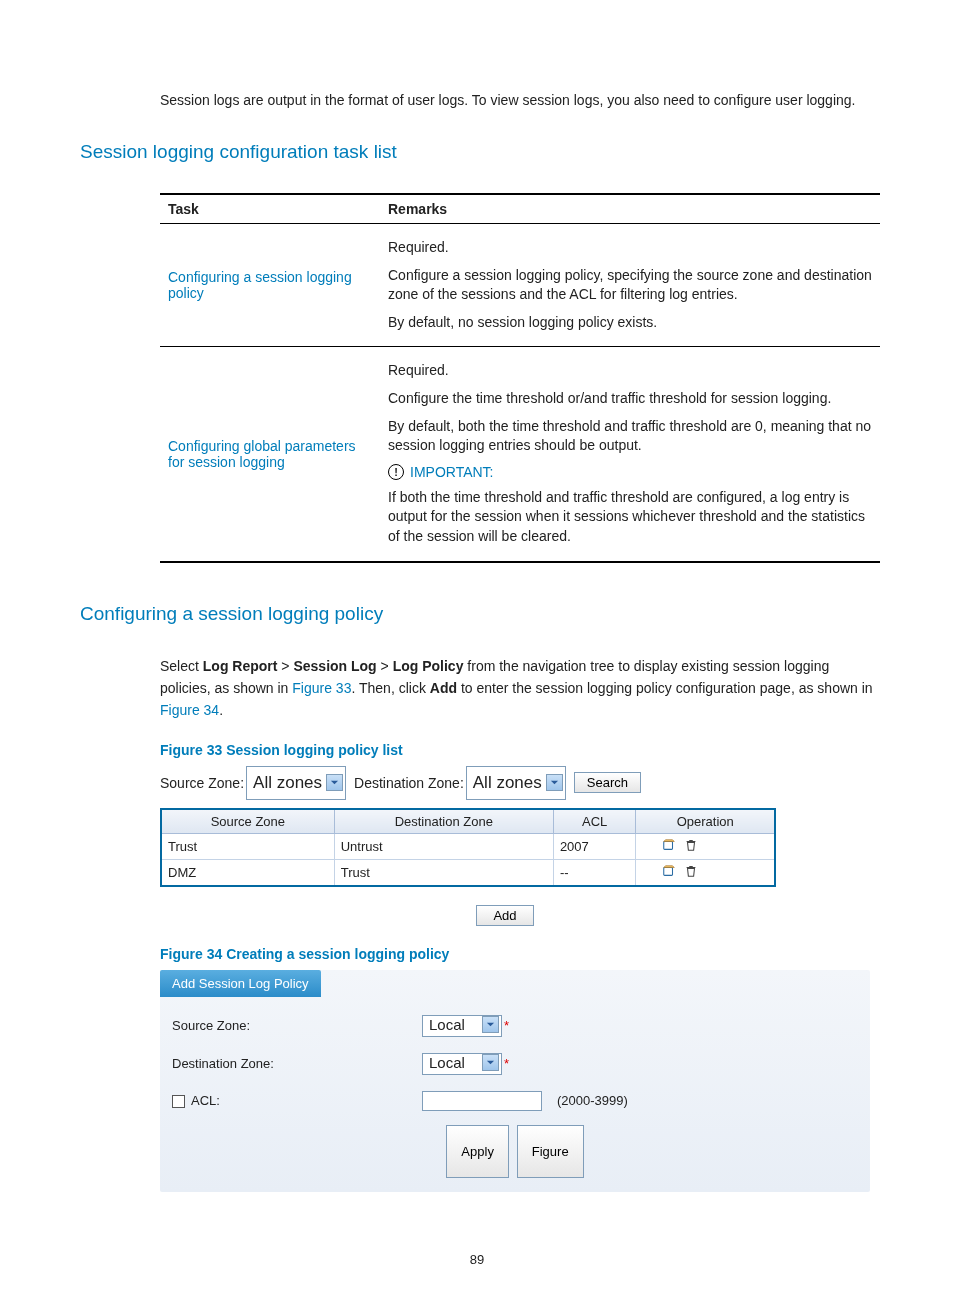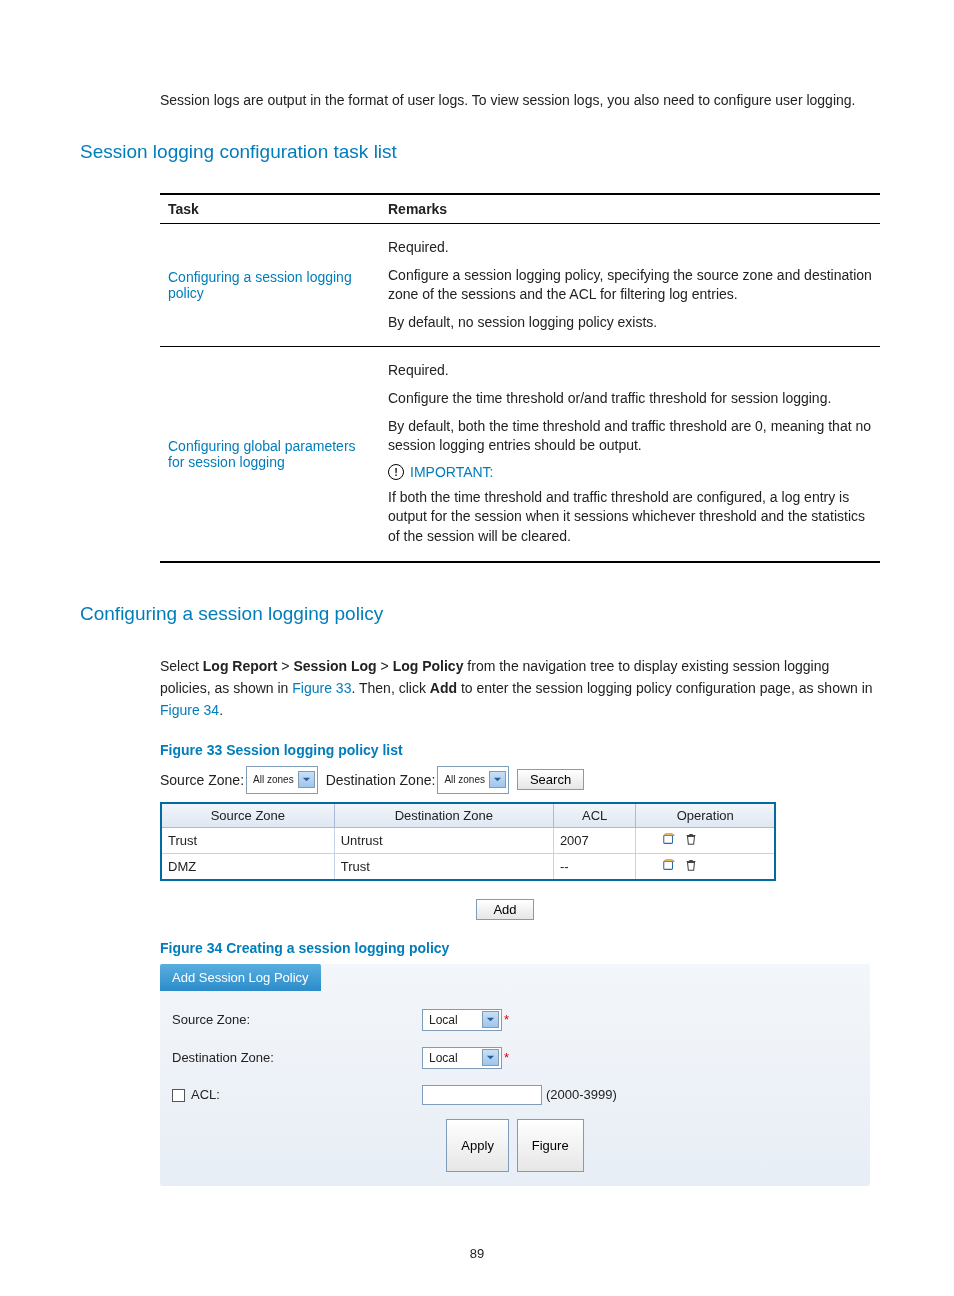--- a/index.html
+++ b/index.html
@@ -78,25 +78,25 @@
     font-family: Arial, sans-serif;
     font-size: 14px;
     display: flex;
     align-items: center;
     gap: 2px;
     margin-bottom: 8px;
   }
   .fig33-filter .sel {
     border: 1px solid #7f9db9;
     background: #fff;
-    height: 28px;
+    height: 34px;
     display: inline-flex;
     align-items: center;
     padding: 0 2px 0 6px;
-    font-size: 10px;
+    font-size: 17px;
   }
   .dd-arrow {
     width: 17px; height: 17px;
     background: linear-gradient(#c9e0f7,#9fc5eb);
     border: 1px solid #7f9db9;
     display: inline-flex;
     align-items: center;
     justify-content: center;
     margin-left: 4px;
   }
@@ -160,34 +160,34 @@
     align-items: center;
     padding: 8px 0;
     font-size: 13px;
   }
   .fig34-row .lab { width: 250px; }
   .fig34-row .sel2 {
     border: 1px solid #7f9db9;
     background: #fff;
     height: 22px;
     display: inline-flex;
-    align-items: center;
+    align-items: flex-start;
     padding: 0 2px 0 6px;
-    font-size: 12px;
+    font-size: 15px;
     width: 80px;
     justify-content: space-between;
   }
   .fig34-row .star { color: #d00; margin-left: 2px; }
   .fig34-row .txt {
     border: 1px solid #7f9db9;
     height: 20px;
     width: 120px;
     background: #fff;
   }
-  .fig34-row .range { margin-left: 4px; text-align: right; }
+  .fig34-row .range { margin-left: 15px; text-align: right; }
   .fig34-btns { text-align: center; margin-top: 6px; }
   .fig34-btns button {
     border: 1px solid #7f9db9;
     background: linear-gradient(#fff,#e6e6e6);
     padding: 18px 14px;
     font-size: 13px;
     margin: 0 2px;
   }
   .chk {
     width: 13px; height: 13px;

